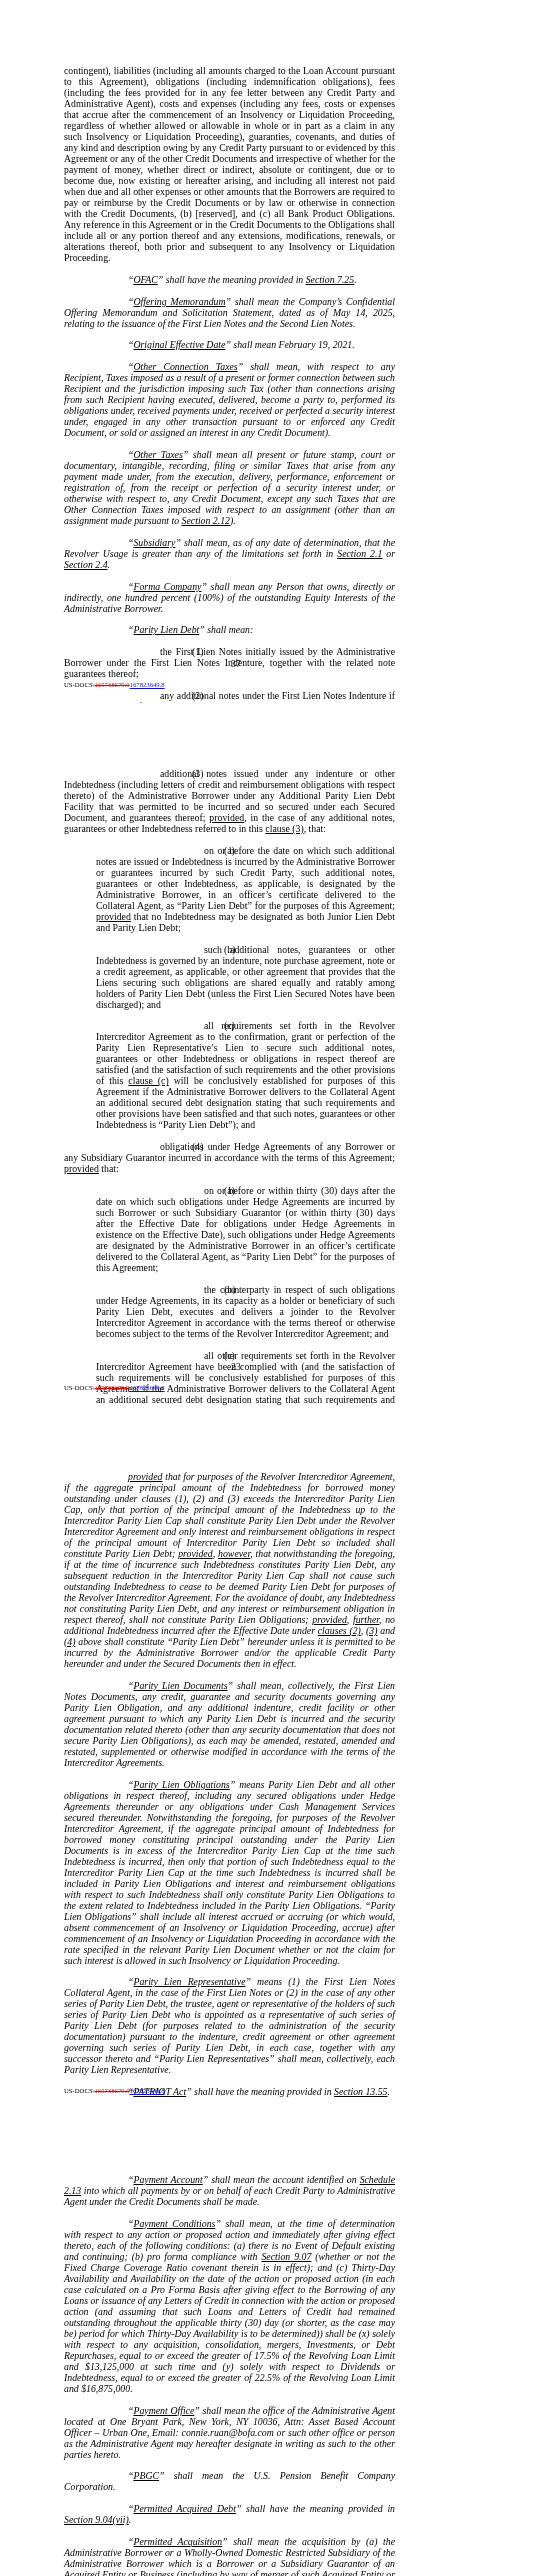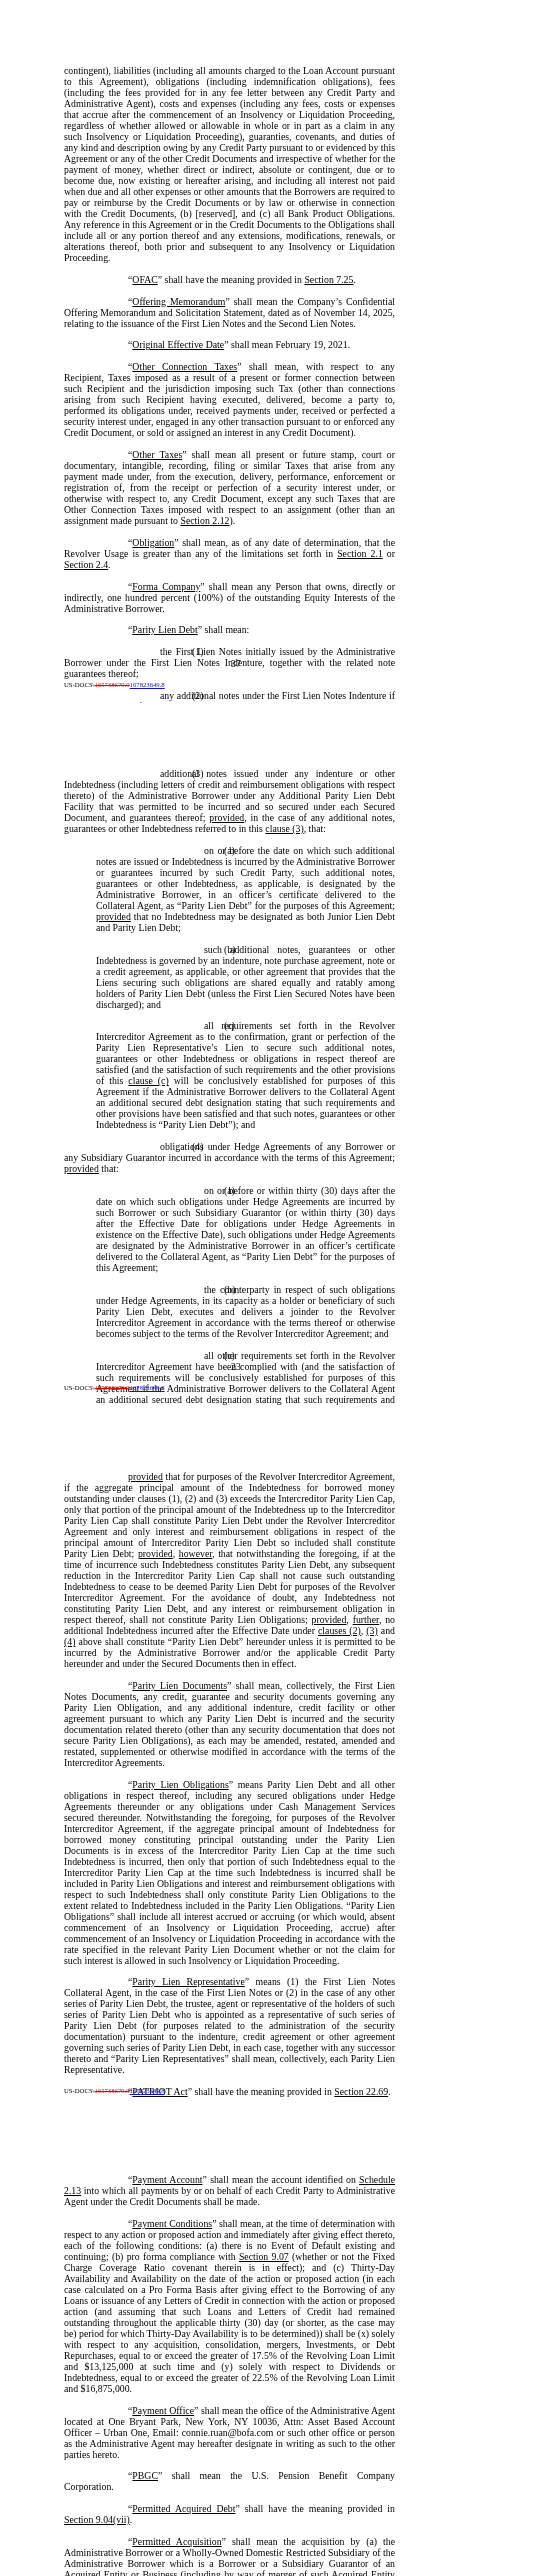--- a/index.html
+++ b/index.html
@@ -9,21 +9,21 @@
     width:459px;height:703px;
     box-sizing:border-box;
     background:#ffffff;
     overflow:hidden;
     padding:65px 64px 0 64px;
     font-family:"Liberation Serif","DejaVu Serif",serif;
     font-size:9.8px;line-height:11px;color:#000;
     text-align:justify;
   }
   .para{margin:0 0 10.8px 0;}
-  .p-body{text-indent:64px;}
+  .p-body{text-indent:64px;font-style:italic;}
   .p-cont{text-indent:0;}
   .p-item1{text-indent:64px;}
   .p-item2{margin-left:32px;text-indent:64px;}
   .marker{display:inline-block;}
   .m1{width:32px;}
   .m2{width:44px;}
   .u{text-decoration:underline;}
   .page-number{
     position:absolute;bottom:34px;left:0;right:0;
     text-align:center;text-indent:0;font-size:9.8px;padding-left:13px;
@@ -36,25 +36,25 @@
   .page-footer .del{color:#cc1111;text-decoration:line-through;}
   .page-footer .ins{color:#1111cc;text-decoration:underline;}
 </style>
 </head>
 <body>
 
 <main id="document">
     <section class="page">
       <p class="para p-cont"><span>contingent), liabilities (including all amounts charged to the Loan Account pursuant to this Agreement), obligations (including indemnification obligations), fees (including the fees provided for in any fee letter between any Credit Party and Administrative Agent), costs and expenses (including any fees, costs or expenses that accrue after the commencement of an Insolvency or Liquidation Proceeding, regardless of whether allowed or allowable in whole or in part as a claim in any such Insolvency or Liquidation Proceeding), guaranties, covenants, and duties of any kind and description owing by any Credit Party pursuant to or evidenced by this Agreement or any of the other Credit Documents and irrespective of whether for the payment of money, whether direct or indirect, absolute or contingent, due or to become due, now existing or hereafter arising, and including all interest not paid when due and all other expenses or other amounts that the Borrowers are required to pay or reimburse by the Credit Documents or by law or otherwise in connection with the Credit Documents, (b) [reserved], and (c) all Bank Product Obligations.  Any reference in this Agreement or in the Credit Documents to the Obligations shall include all or any portion thereof and any extensions, modifications, renewals, or alterations thereof, both prior and subsequent to any Insolvency or Liquidation Proceeding.</span></p>
       <p class="para p-body"><span>“</span><span class="u">OFAC</span><span>” shall have the meaning provided in </span><span class="u">Section 7.25</span><span>.</span></p>
-      <p class="para p-body"><span>“</span><span class="u">Offering Memorandum</span><span>” shall mean the Company’s Confidential Offering Memorandum and Solicitation Statement, dated as of November 14, 2025, relating to the issuance of the First Lien Notes and the Second Lien Notes.</span></p>
+      <p class="para p-body"><span>“</span><span class="u">Offering Memorandum</span><span>” shall mean the Company’s Confidential Offering Memorandum and Solicitation Statement, dated as of May 14, 2025, relating to the issuance of the First Lien Notes and the Second Lien Notes.</span></p>
       <p class="para p-body"><span>“</span><span class="u">Original Effective Date</span><span>” shall mean February 19, 2021.</span></p>
       <p class="para p-body"><span>“</span><span class="u">Other Connection Taxes</span><span>” shall mean, with respect to any Recipient, Taxes imposed as a result of a present or former connection between such Recipient and the jurisdiction imposing such Tax (other than connections arising from such Recipient having executed, delivered, become a party to, performed its obligations under, received payments under, received or perfected a security interest under, engaged in any other transaction pursuant to or enforced any Credit Document, or sold or assigned an interest in any Credit Document).</span></p>
       <p class="para p-body"><span>“</span><span class="u">Other Taxes</span><span>” shall mean all present or future stamp, court or documentary, intangible, recording, filing or similar Taxes that arise from any payment made under, from the execution, delivery, performance, enforcement or registration of, from the receipt or perfection of a security interest under, or otherwise with respect to, any Credit Document, except any such Taxes that are Other Connection Taxes imposed with respect to an assignment (other than an assignment made pursuant to </span><span class="u">Section 2.12</span><span>).</span></p>
-      <p class="para p-body"><span>“</span><span class="u">Obligation</span><span>” shall mean, as of any date of determination, that the Revolver Usage is greater than any of the limitations set forth in </span><span class="u">Section 2.1</span><span> or </span><span class="u">Section 2.4</span><span>.</span></p>
+      <p class="para p-body"><span>“</span><span class="u">Subsidiary</span><span>” shall mean, as of any date of determination, that the Revolver Usage is greater than any of the limitations set forth in </span><span class="u">Section 2.1</span><span> or </span><span class="u">Section 2.4</span><span>.</span></p>
       <p class="para p-body"><span>“</span><span class="u">Forma Company</span><span>” shall mean any Person that owns, directly or indirectly, one hundred percent (100%) of the outstanding Equity Interests of the Administrative Borrower.</span></p>
       <p class="para p-body"><span>“</span><span class="u">Parity Lien Debt</span><span>” shall mean:</span></p>
       <p class="para p-item1"><span class="marker m1">(1)</span><span>the First Lien Notes initially issued by the Administrative Borrower under the First Lien Notes Indenture, together with the related note guarantees thereof;</span></p>
       <p class="para p-item1"><span class="marker m1">(2)</span><span>any additional notes under the First Lien Notes Indenture if the issuance thereof is permitted by each Secured Document;</span></p>
       <div class="page-number">37</div>
       <div class="page-footer"><span>US-DOCS\</span><span class="del">165738679.9</span><span class="ins">167823649.8</span></div>
     </section>
     <section class="page">
       <p class="para p-item1"><span class="marker m1">(3)</span><span>additional notes issued under any indenture or other Indebtedness (including letters of credit and reimbursement obligations with respect thereto) of the Administrative Borrower under any Additional Parity Lien Debt Facility that was permitted to be incurred and so secured under each Secured Document, and guarantees thereof; </span><span class="u">provided</span><span>, in the case of any additional notes, guarantees or other Indebtedness referred to in this </span><span class="u">clause (3)</span><span>, that:</span></p>
       <p class="para p-item2"><span class="marker m2">(a)</span><span>on or before the date on which such additional notes are issued or Indebtedness is incurred by the Administrative Borrower or guarantees incurred by such Credit Party, such additional notes, guarantees or other Indebtedness, as applicable, is designated by the Administrative Borrower, in an officer’s certificate delivered to the Collateral Agent, as “Parity Lien Debt” for the purposes of this Agreement; </span><span class="u">provided</span><span> that no Indebtedness may be designated as both Junior Lien Debt and Parity Lien Debt;</span></p>
@@ -65,21 +65,21 @@
       <p class="para p-item2"><span class="marker m2">(b)</span><span>the counterparty in respect of such obligations under Hedge Agreements, in its capacity as a holder or beneficiary of such Parity Lien Debt, executes and delivers a joinder to the Revolver Intercreditor Agreement in accordance with the terms thereof or otherwise becomes subject to the terms of the Revolver Intercreditor Agreement; and</span></p>
       <p class="para p-item2"><span class="marker m2">(c)</span><span>all other requirements set forth in the Revolver Intercreditor Agreement have been complied with (and the satisfaction of such requirements will be conclusively established for purposes of this Agreement if the Administrative Borrower delivers to the Collateral Agent an additional secured debt designation stating that such requirements and other provisions have been satisfied and that such obligations under Hedge Agreements are “Parity Lien Debt”);</span></p>
       <div class="page-number">23</div>
       <div class="page-footer"><span>US-DOCS\</span><span class="del">165738679.9</span><span class="ins">167823649.8</span></div>
     </section>
     <section class="page">
       <p class="para p-body"><span class="u">provided</span><span> that for purposes of the Revolver Intercreditor Agreement, if the aggregate principal amount of the Indebtedness for borrowed money outstanding under clauses (1), (2) and (3) exceeds the Intercreditor Parity Lien Cap, only that portion of the principal amount of the Indebtedness up to the Intercreditor Parity Lien Cap shall constitute Parity Lien Debt under the Revolver Intercreditor Agreement and only interest and reimbursement obligations in respect of the principal amount of Intercreditor Parity Lien Debt so included shall constitute Parity Lien Debt; </span><span class="u">provided</span><span>, </span><span class="u">however</span><span>, that notwithstanding the foregoing, if at the time of incurrence such Indebtedness constitutes Parity Lien Debt, any subsequent reduction in the Intercreditor Parity Lien Cap shall not cause such outstanding Indebtedness to cease to be deemed Parity Lien Debt for purposes of the Revolver Intercreditor Agreement. For the avoidance of doubt, any Indebtedness not constituting Parity Lien Debt, and any interest or reimbursement obligation in respect thereof, shall not constitute Parity Lien Obligations; </span><span class="u">provided</span><span>, </span><span class="u">further</span><span>, no additional Indebtedness incurred after the Effective Date under </span><span class="u">clauses (2)</span><span>, </span><span class="u">(3)</span><span> and </span><span class="u">(4)</span><span> above shall constitute “Parity Lien Debt” hereunder unless it is permitted to be incurred by the Administrative Borrower and/or the applicable Credit Party hereunder and under the Secured Documents then in effect.</span></p>
       <p class="para p-body"><span>“</span><span class="u">Parity Lien Documents</span><span>” shall mean, collectively, the First Lien Notes Documents, any credit, guarantee and security documents governing any Parity Lien Obligation, and any additional indenture, credit facility or other agreement pursuant to which any Parity Lien Debt is incurred and the security documentation related thereto (other than any security documentation that does not secure Parity Lien Obligations), as each may be amended, restated, amended and restated, supplemented or otherwise modified in accordance with the terms of the Intercreditor Agreements.</span></p>
       <p class="para p-body"><span>“</span><span class="u">Parity Lien Obligations</span><span>” means Parity Lien Debt and all other obligations in respect thereof, including any secured obligations under Hedge Agreements thereunder or any obligations under Cash Management Services secured thereunder. Notwithstanding the foregoing, for purposes of the Revolver Intercreditor Agreement, if the aggregate principal amount of Indebtedness for borrowed money constituting principal outstanding under the Parity Lien Documents is in excess of the Intercreditor Parity Lien Cap at the time such Indebtedness is incurred, then only that portion of such Indebtedness equal to the Intercreditor Parity Lien Cap at the time such Indebtedness is incurred shall be included in Parity Lien Obligations and interest and reimbursement obligations with respect to such Indebtedness shall only constitute Parity Lien Obligations to the extent related to Indebtedness included in the Parity Lien Obligations. “Parity Lien Obligations” shall include all interest accrued or accruing (or which would, absent commencement of an Insolvency or Liquidation Proceeding, accrue) after commencement of an Insolvency or Liquidation Proceeding in accordance with the rate specified in the relevant Parity Lien Document whether or not the claim for such interest is allowed in such Insolvency or Liquidation Proceeding.</span></p>
       <p class="para p-body"><span>“</span><span class="u">Parity Lien Representative</span><span>” means (1) the First Lien Notes Collateral Agent, in the case of the First Lien Notes or (2) in the case of any other series of Parity Lien Debt, the trustee, agent or representative of the holders of such series of Parity Lien Debt who is appointed as a representative of such series of Parity Lien Debt (for purposes related to the administration of the security documentation) pursuant to the indenture, credit agreement or other agreement governing such series of Parity Lien Debt, in each case, together with any successor thereto and “Parity Lien Representatives” shall mean, collectively, each Parity Lien Representative.</span></p>
-      <p class="para p-body"><span>“</span><span class="u">PATRIOT Act</span><span>” shall have the meaning provided in </span><span class="u">Section 22.69</span><span>.</span></p>
+      <p class="para p-body"><span>“</span><span class="u">PATRIOT Act</span><span>” shall have the meaning provided in </span><span class="u">Section 13.55</span><span>.</span></p>
       <div class="page-footer"><span>US-DOCS\</span><span class="del">165738679.9</span><span class="ins">167823649.8</span></div>
     </section>
     <section class="page">
       <p class="para p-body"><span>“</span><span class="u">Payment Account</span><span>” shall mean the account identified on </span><span class="u">Schedule 2.13</span><span> into which all payments by or on behalf of each Credit Party to Administrative Agent under the Credit Documents shall be made.</span></p>
       <p class="para p-body"><span>“</span><span class="u">Payment Conditions</span><span>” shall mean, at the time of determination with respect to any action or proposed action and immediately after giving effect thereto, each of the following conditions:  (a) there is no Event of Default existing and continuing; (b) pro forma compliance with </span><span class="u">Section 9.07</span><span> (whether or not the Fixed Charge Coverage Ratio covenant therein is in effect); and (c) Thirty-Day Availability and Availability on the date of the action or proposed action (in each case calculated on a Pro Forma Basis after giving effect to the Borrowing of any Loans or issuance of any Letters of Credit in connection with the action or proposed action (and assuming that such Loans and Letters of Credit had remained outstanding throughout the applicable thirty (30) day (or shorter, as the case may be) period for which Thirty-Day Availability is to be determined)) shall be (x) solely with respect to any acquisition, consolidation, mergers, Investments, or Debt Repurchases, equal to or exceed the greater of 17.5% of the Revolving Loan Limit and $13,125,000 at such time and (y) solely with respect to Dividends or Indebtedness, equal to or exceed the greater of 22.5% of the Revolving Loan Limit and $16,875,000.</span></p>
       <p class="para p-body"><span>“</span><span class="u">Payment Office</span><span>” shall mean the office of the Administrative Agent located at One Bryant Park, New York, NY 10036, Attn: Asset Based Account Officer – Urban One, Email: connie.ruan@bofa.com or such other office or person as the Administrative Agent may hereafter designate in writing as such to the other parties hereto.</span></p>
       <p class="para p-body"><span>“</span><span class="u">PBGC</span><span>” shall mean the U.S. Pension Benefit Company Corporation.</span></p>
       <p class="para p-body"><span>“</span><span class="u">Permitted Acquired Debt</span><span>” shall have the meaning provided in </span><span class="u">Section 9.04(vii)</span><span>.</span></p>
       <p class="para p-body"><span>“</span><span class="u">Permitted Acquisition</span><span>” shall mean the acquisition by (a) the Administrative Borrower or a Wholly-Owned Domestic Restricted Subsidiary of the Administrative Borrower which is a Borrower or a Subsidiary Guarantor of an Acquired Entity or Business (including by way of merger of such Acquired Entity or Business with and into a Borrower (so long as such Borrower is the surviving Person) or a Wholly-Owned Domestic Restricted Subsidiary of the Administrative Borrower which is a Subsidiary Guarantor (so long as such Subsidiary Guarantor is the surviving Person)) or (b) any Wholly-Owned Foreign Restricted Subsidiary of the Administrative Borrower of an Acquired Entity or Business (including by way of merger of such Acquired Entity or Business with and into a Wholly-Owned Foreign Restricted Subsidiary of the Administrative Borrower (so long as such Wholly-Owned Foreign Restricted Subsidiary is the surviving Person)); </span><span class="u">provided</span><span>, that (in each case) (i) the consideration paid or to be paid by the Administrative Borrower or such Wholly-Owned Restricted Subsidiary consists solely of cash, Borrower Common Stock, Qualified Preferred Stock, the issuance of Disqualified Preferred Stock or Designated Preferred Stock permitted by this Agreement, the issuance or incurrence of Indebtedness otherwise permitted by Section 9.04 and the assumption/acquisition of any Indebtedness (calculated at face value) which is permitted to remain outstanding in accordance with the requirements of </span></p>
     </section>

